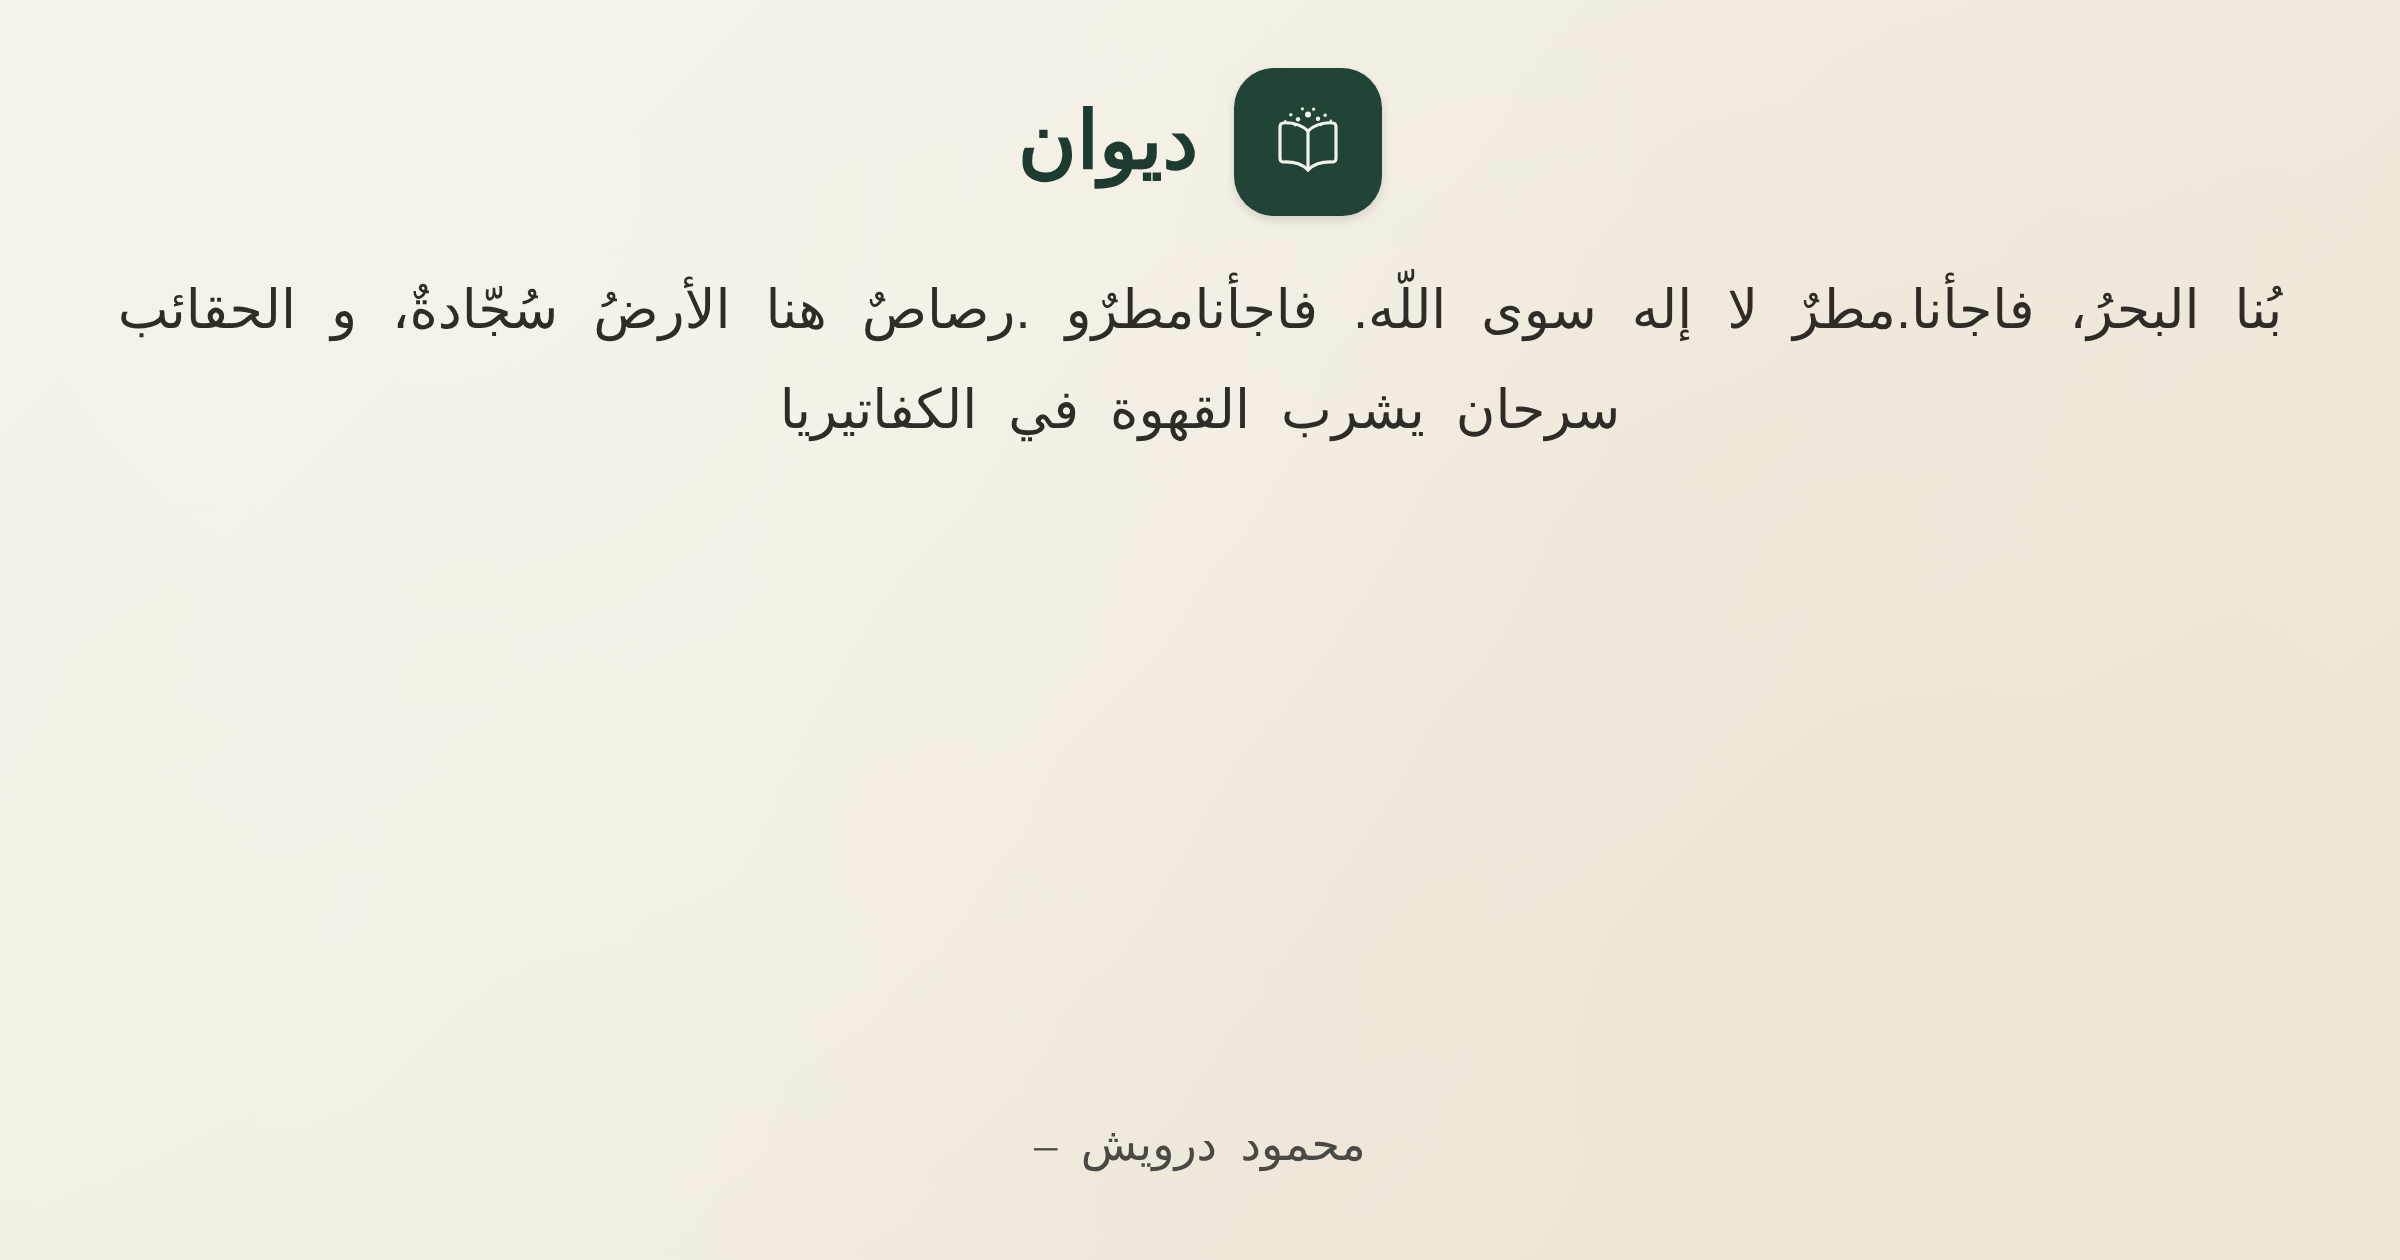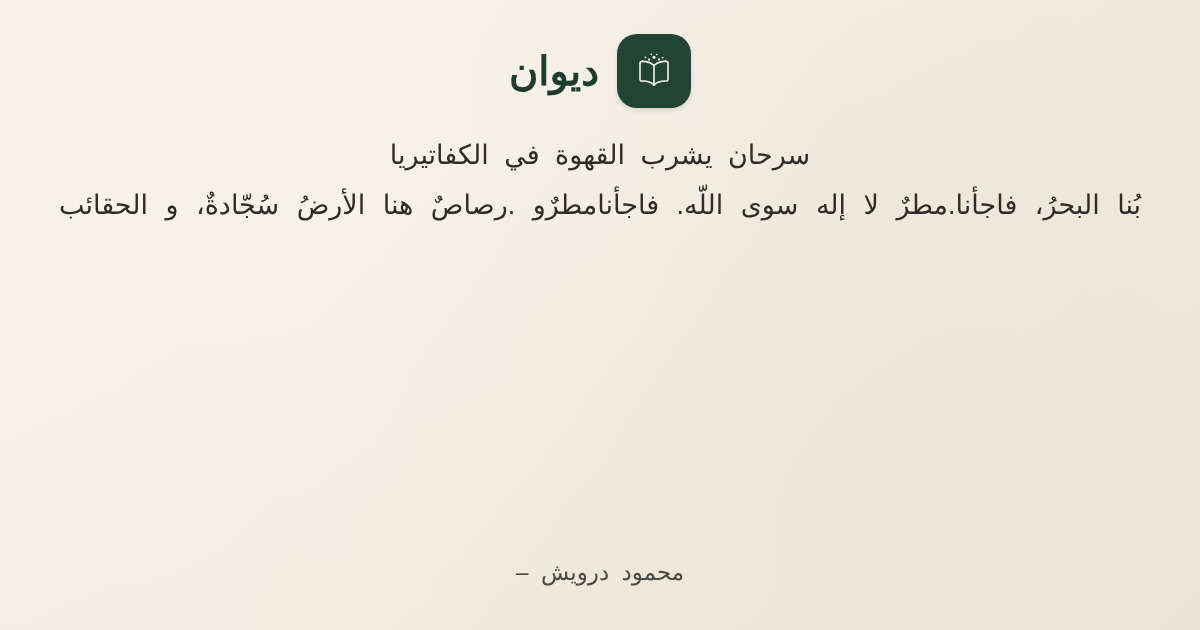--- a/index.html
+++ b/index.html
@@ -75,20 +75,21 @@
   }
 
   
   .footer {
     position: absolute;
     left: 0;
     right: 0;
     bottom: 44px;
     text-align: center;
     direction: rtl;
+    font-family: Liberation Serif, serif;
   }
   .poet {
     font-size: 23px;
     color: #4a4a45;
     word-spacing: 6px;
   }
   .site {
     margin-top: 11px;
     font-size: 16px;
     color: #7b7a74;
@@ -123,21 +124,21 @@
             <circle cx="15.6" cy="11.6" r="0.7"></circle>
             <circle cx="33.4" cy="9.4" r="0.6"></circle>
             <circle cx="10.6" cy="9.6" r="0.6"></circle>
           </g>
         </svg>
       </span>
     </div>
   </div>
 
   <div class="poem">
+    <div class="poem-line wide">بُنا البحرُ، فاجأنا.مطرٌ لا إله سوى اللّه. فاجأنامطرٌو .رصاصٌ هنا الأرضُ سُجّادةٌ، و الحقائب</div>
     <div class="poem-line">سرحان يشرب القهوة في الكفاتيريا</div>
-    <div class="poem-line wide">بُنا البحرُ، فاجأنا.مطرٌ لا إله سوى اللّه. فاجأنامطرٌو .رصاصٌ هنا الأرضُ سُجّادةٌ، و الحقائب</div>
   </div>
 
   <div class="footer">
     <div class="poet">محمود درويش –</div>
   </div>
 
 </div>
 
 </body></html>

